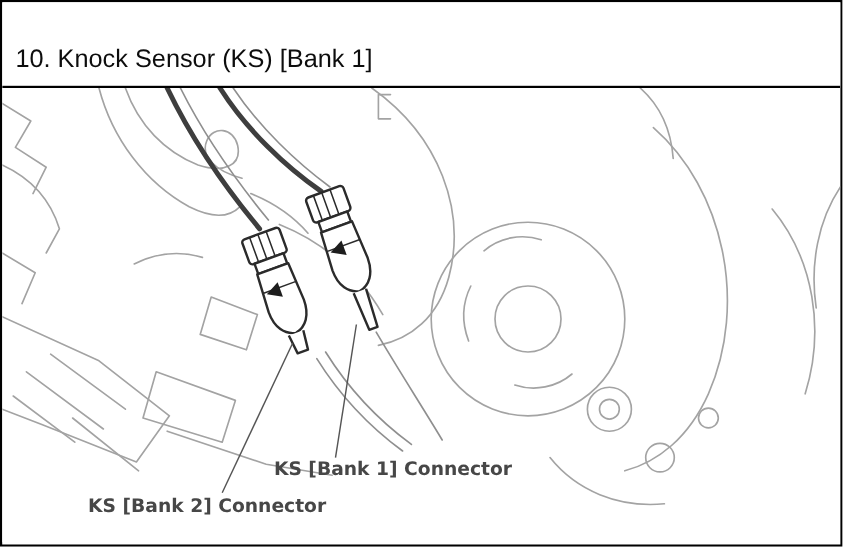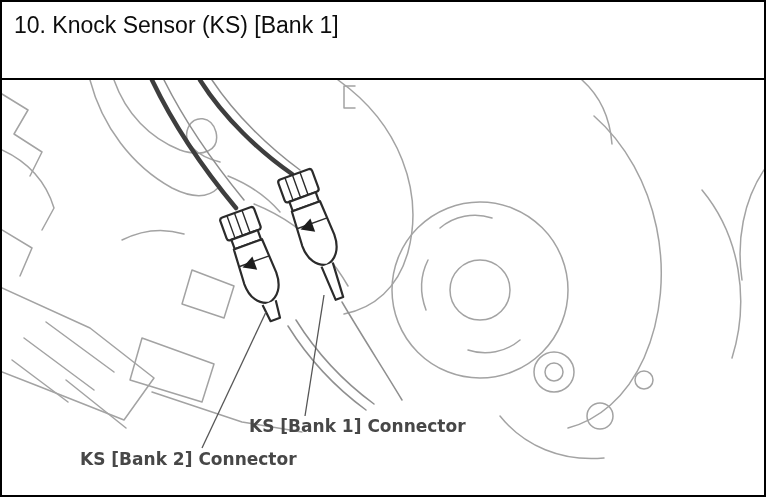--- a/index.html
+++ b/index.html
@@ -21,20 +21,21 @@
     height: 78px;
     padding: 7px 12px;
     border-bottom: 2px solid #000000;
     background: #ffffff;
   }
   .header .part-line {
     font-size: 23px;
     line-height: 32px;
     color: #0d0d0d;
     white-space: nowrap;
+    margin-top: 28px;
   }
   .figure {
     width: 660px;
     height: 413px;
     background: #ffffff;
     position: relative;
   }
   .figure svg { display: block; }
   .callout-label {
     font-family: "DejaVu Sans", sans-serif;

